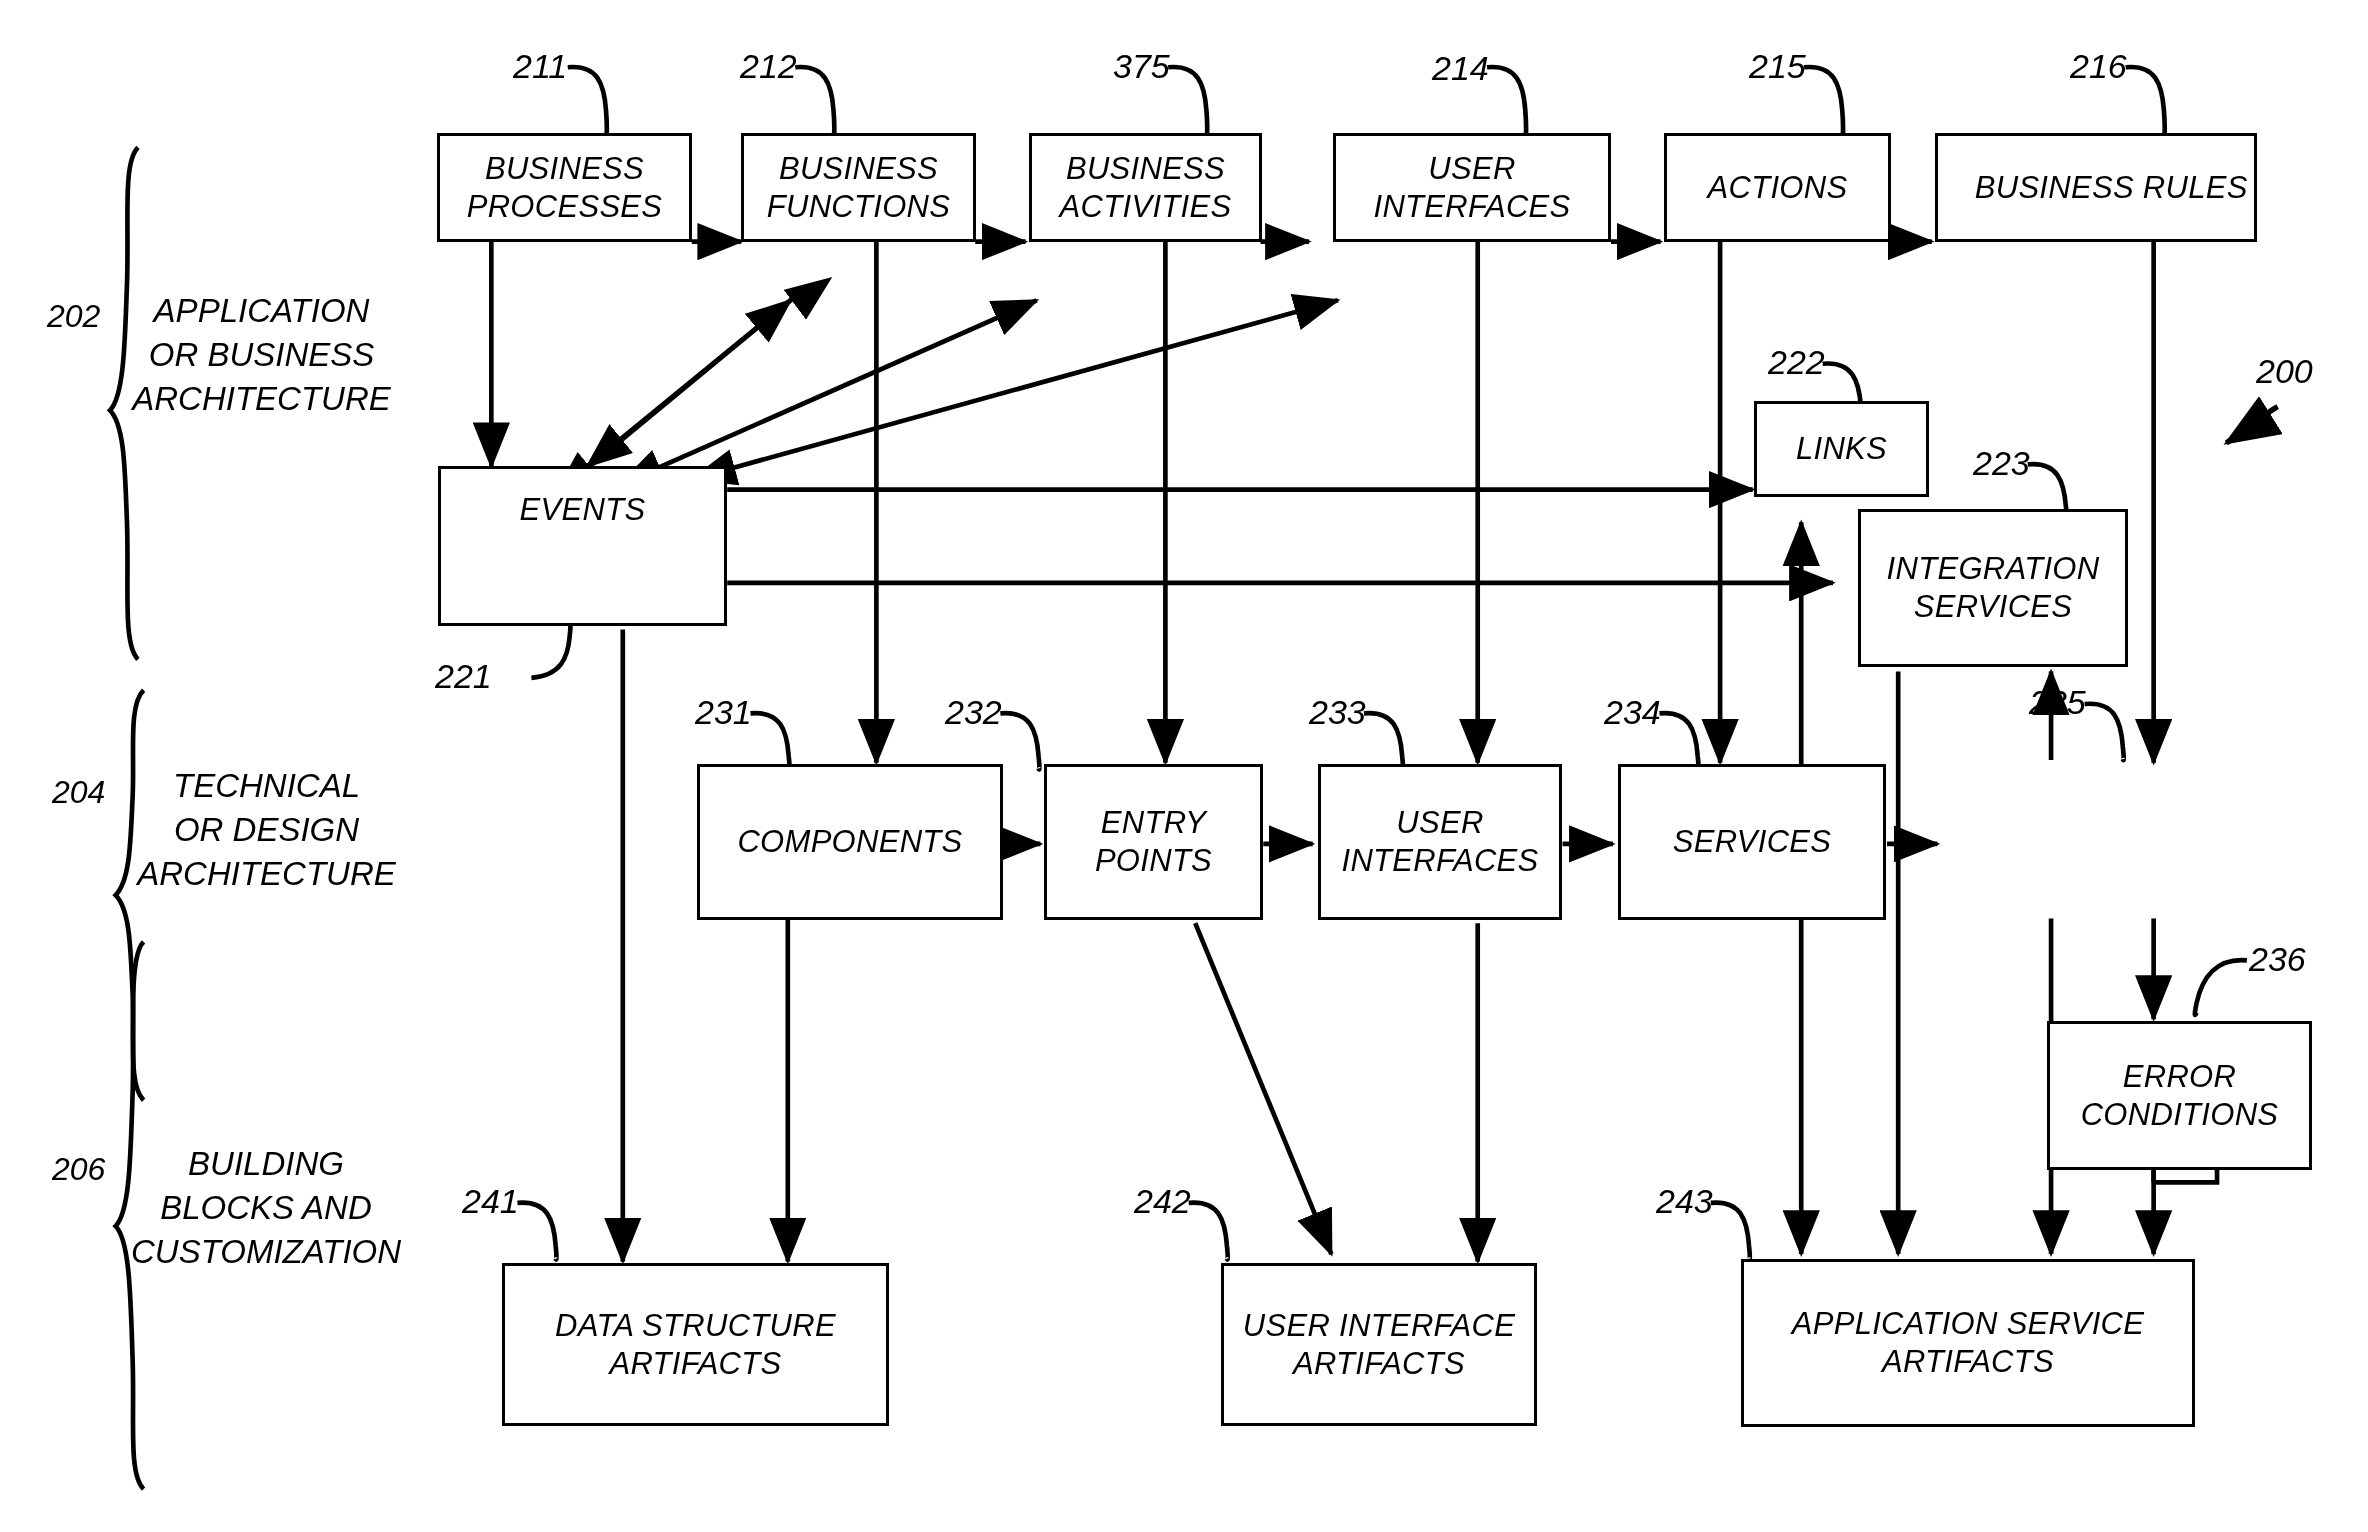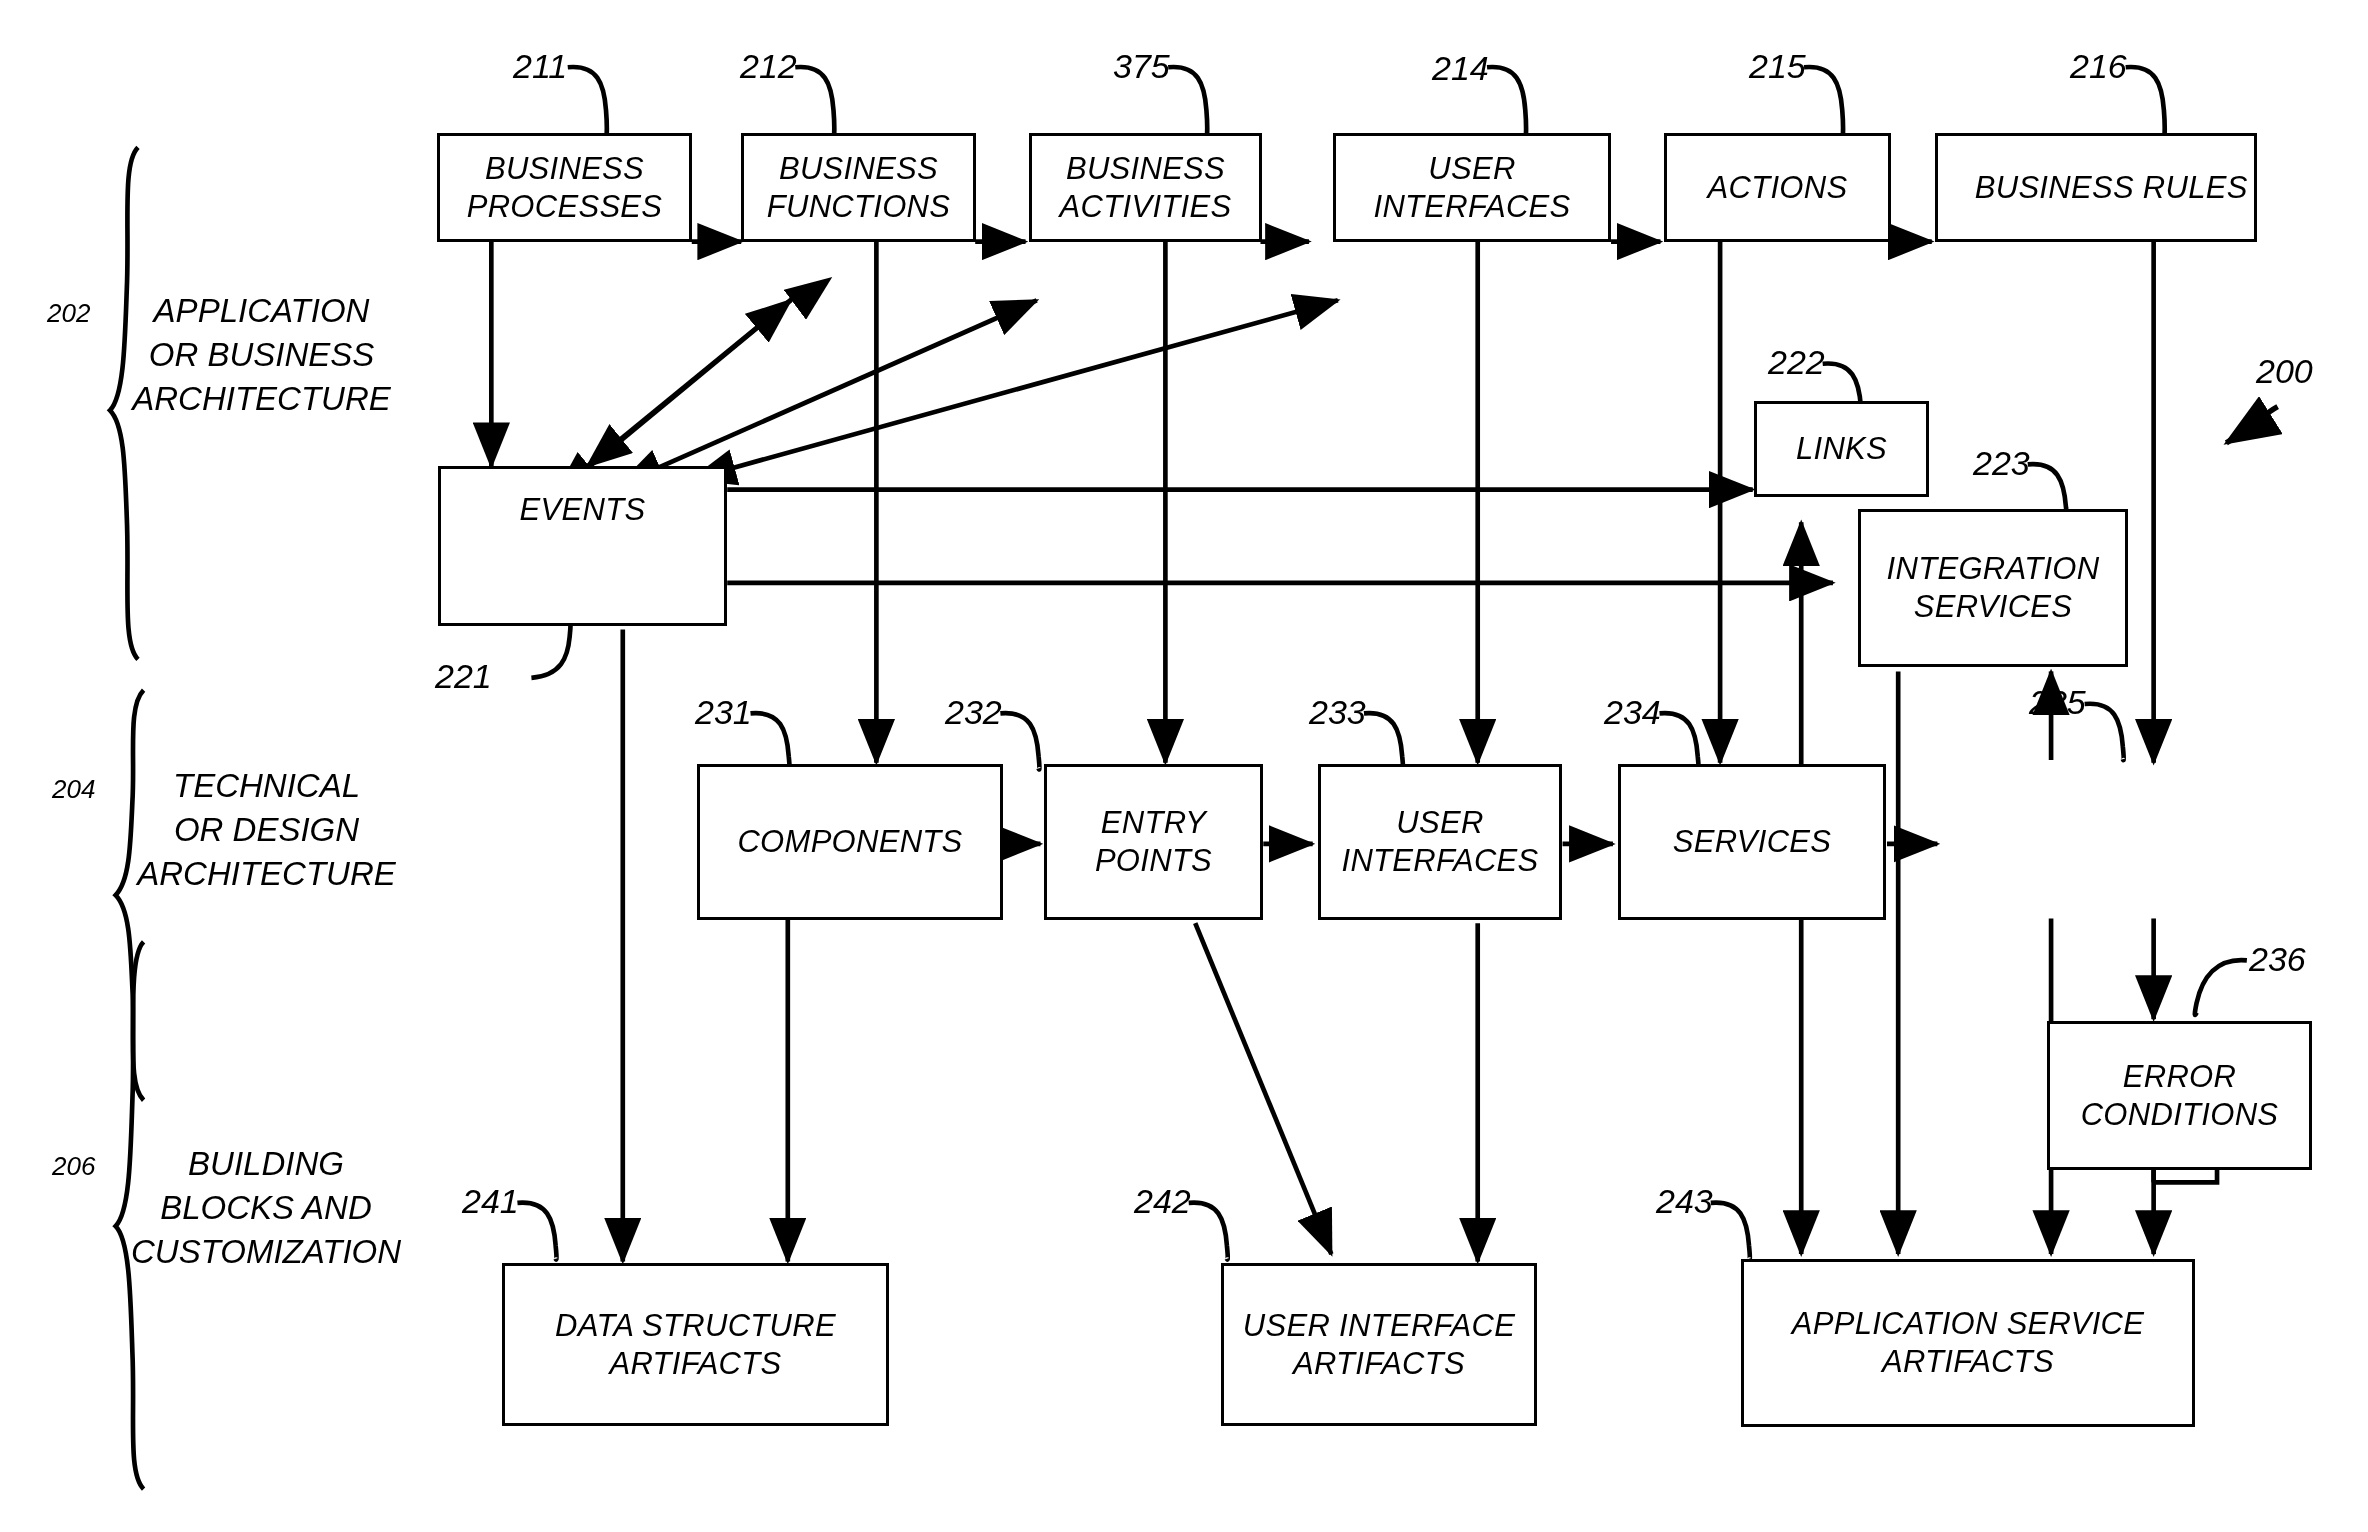--- a/index.html
+++ b/index.html
@@ -53,21 +53,21 @@
     font-style: italic;
     font-size: 33px;
     line-height: 1.33;
     color: #000;
     text-align: center;
     z-index: 4;
   }
   .sect-ref {
     position: absolute;
     font-style: italic;
-    font-size: 26px;
+    font-size: 32px;
     color: #000;
     z-index: 4;
   }
 </style>
 </head>
 <body>
 
 <div id="canvas">
 
   <svg id="svg-layer" viewBox="0 0 2541 1644" xmlns="http://www.w3.org/2000/svg">

